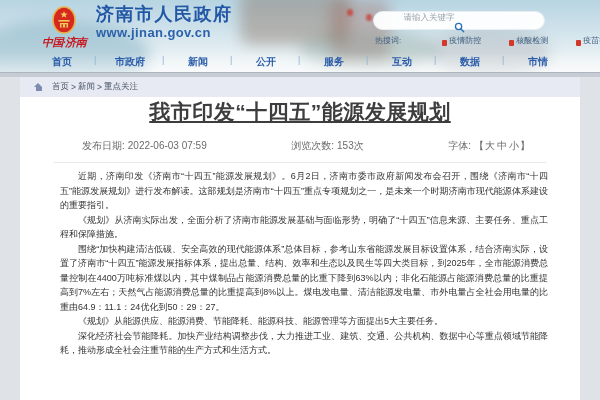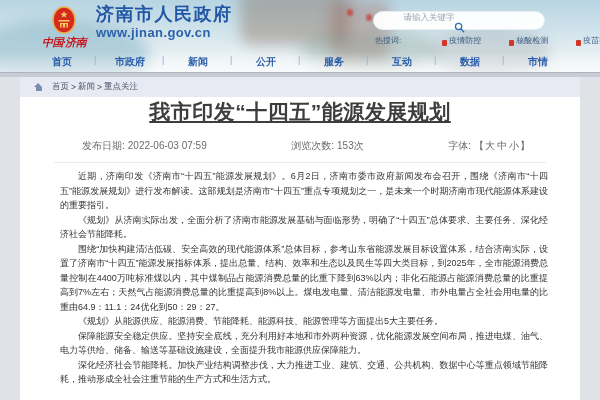--- a/index.html
+++ b/index.html
@@ -171,23 +171,22 @@
         </span>
         <span class="meta-item">
           <span class="lbl">字体:</span><span>【</span><span class="font-opt">大</span><span class="font-opt">中</span><span class="font-opt">小</span><span>】</span>
         </span>
       </div>
 
       <hr class="meta-rule">
 
       <div class="body-text">
         <p>近期，济南印发《济南市“十四五”能源发展规划》。6月2日，济南市委市政府新闻发布会召开，围绕《济南市“十四五”能源发展规划》进行发布解读。这部规划是济南市“十四五”重点专项规划之一，是未来一个时期济南市现代能源体系建设的重要指引。</p>
-        <p>《规划》从济南实际出发，全面分析了济南市能源发展基础与面临形势，明确了“十四五”总体要求、主要任务、深化经济社会节能降耗。</p>
+        <p>《规划》从济南实际出发，全面分析了济南市能源发展基础与面临形势，明确了“十四五”信息来源、主要任务、重点工程和保障措施。</p>
         <p>围绕“加快构建清洁低碳、安全高效的现代能源体系”总体目标，参考山东省能源发展目标设置体系，结合济南实际，设置了济南市“十四五”能源发展指标体系，提出总量、结构、效率和生态以及民生等四大类目标，到2025年，全市能源消费总量控制在4400万吨标准煤以内，其中煤制品占能源消费总量的比重下降到63%以内；非化石能源占能源消费总量的比重提高到7%左右；天然气占能源消费总量的比重提高到8%以上。煤电发电量、清洁能源发电量、市外电量占全社会用电量的比重由64.9：11.1：24优化到50：29：27。</p>
         <p>《规划》从能源供应、能源消费、节能降耗、能源科技、能源管理等方面提出5大主要任务。</p>
-        <p>保障能源安全稳定供应。坚持安全底线，充分利用好本地和市外两种资源，优化能源发展空间布局，推进电煤、油气、电力等供给、储备、输送等基础设施建设，全面提升我市能源供应保障能力。</p>
         <p>深化经济社会节能降耗。加快产业结构调整步伐，大力推进工业、建筑、交通、公共机构、数据中心等重点领域节能降耗，推动形成全社会注重节能的生产方式和生活方式。</p>
 
       </div>
     </div>
   </div>
 
 </div>
 
 </body></html>

